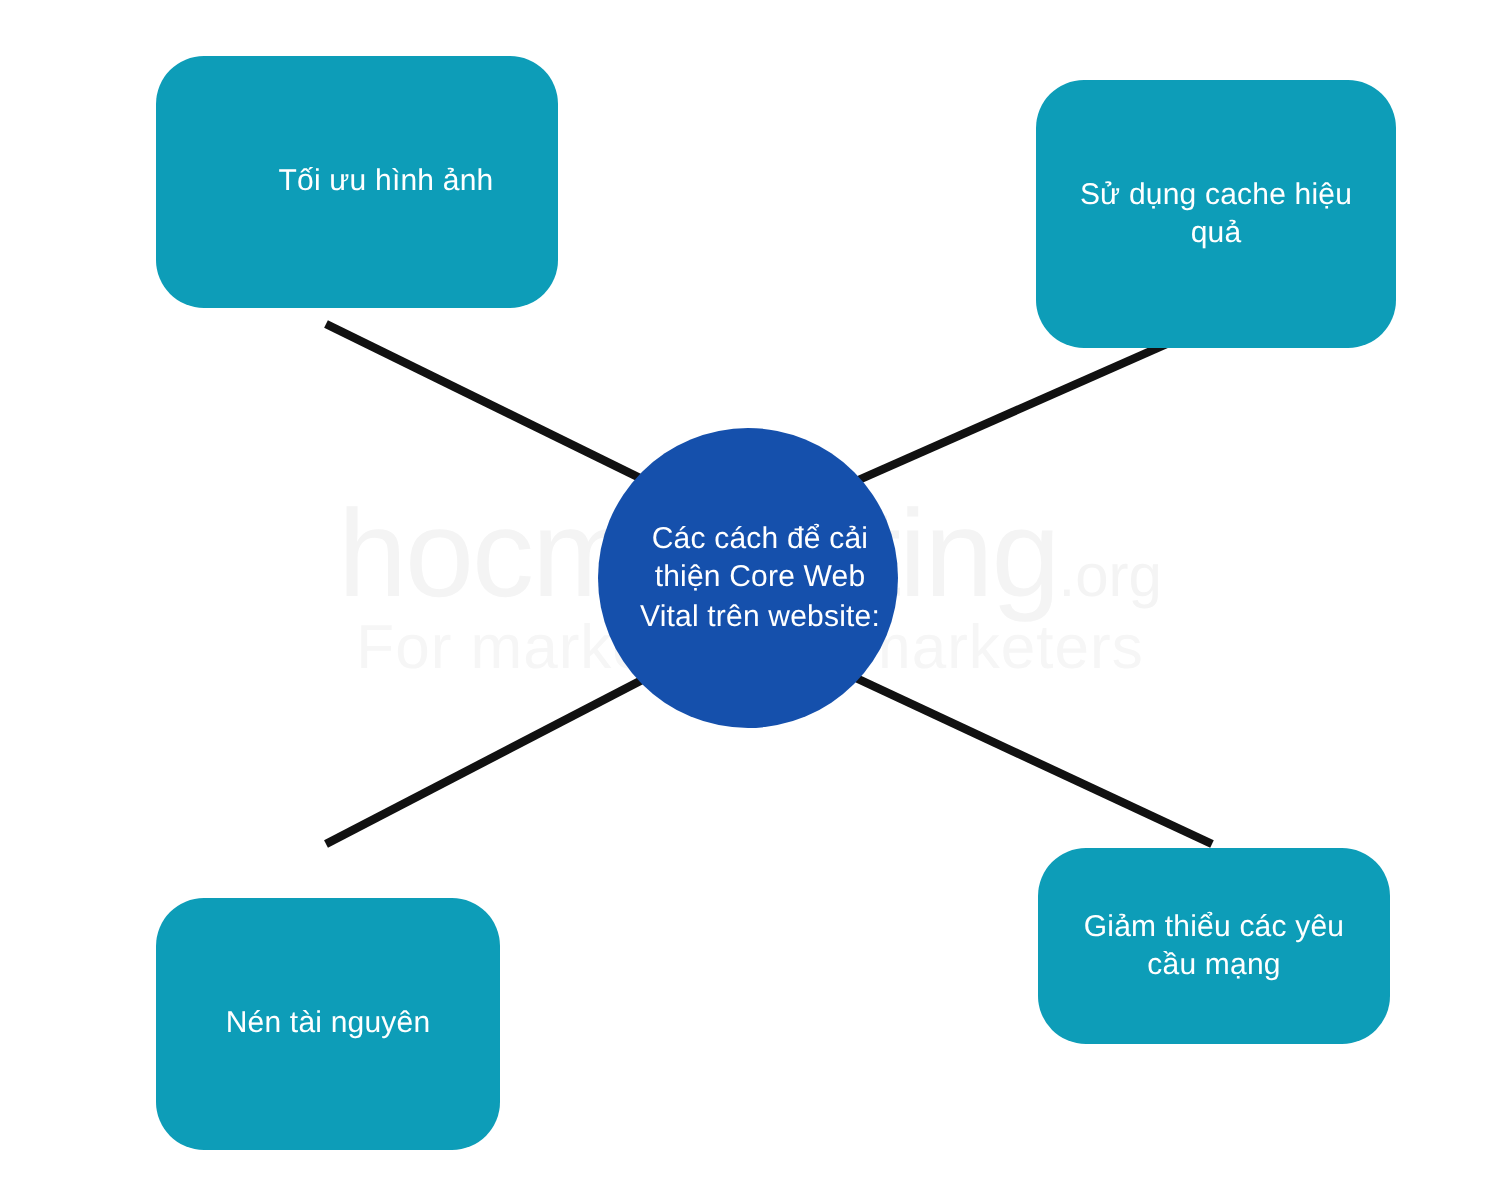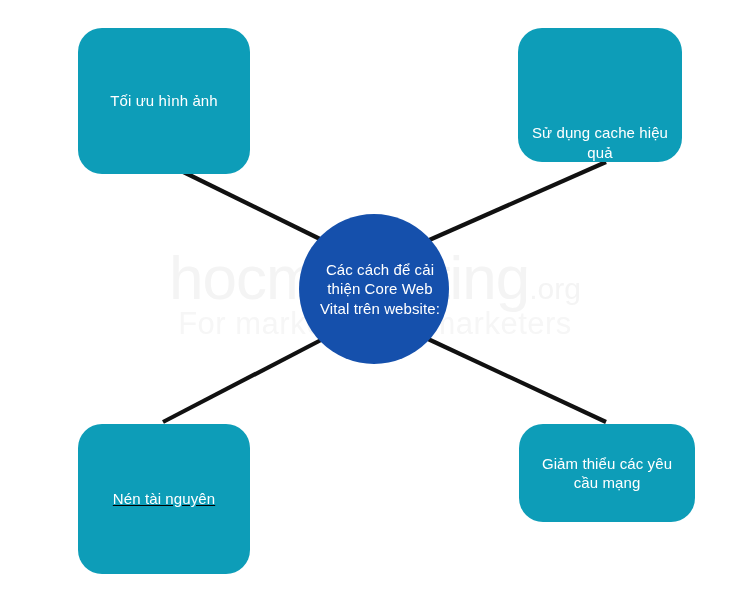--- a/index.html
+++ b/index.html
@@ -111,23 +111,23 @@
   }
   .leaf-label {
     color: #ffffff;
     font-size: 15px;
     line-height: 1.3;
     text-align: center;
     padding: 0 12px;
     letter-spacing: 0.1px;
   }
 
-  .leaf-tl { left: 78px;  top: 28px;  width: 172px; height: 146px; }
-  .leaf-tr { left: 518px; top: 28px;  width: 164px; height: 134px; align-items: flex-end; }
-  .leaf-bl { left: 78px;  top: 424px; width: 172px; height: 150px; text-decoration: underline; }
+  .leaf-tl { left: 78px;  top: 28px;  width: 172px; height: 126px; padding-left: 29px; }
+  .leaf-tr { left: 518px; top: 40px;  width: 180px; height: 134px; }
+  .leaf-bl { left: 78px;  top: 449px; width: 172px; height: 126px; }
   .leaf-br { left: 519px; top: 424px; width: 176px; height: 98px; }
 </style>
 </head>
 <body>
 
 <div id="canvas">
 
   <div class="watermark">
     <div class="wm-line1"><span>hocmarketing</span><span class="wm-org">.org</span></div>
     <div class="wm-line2">For marketers by marketers</div>

